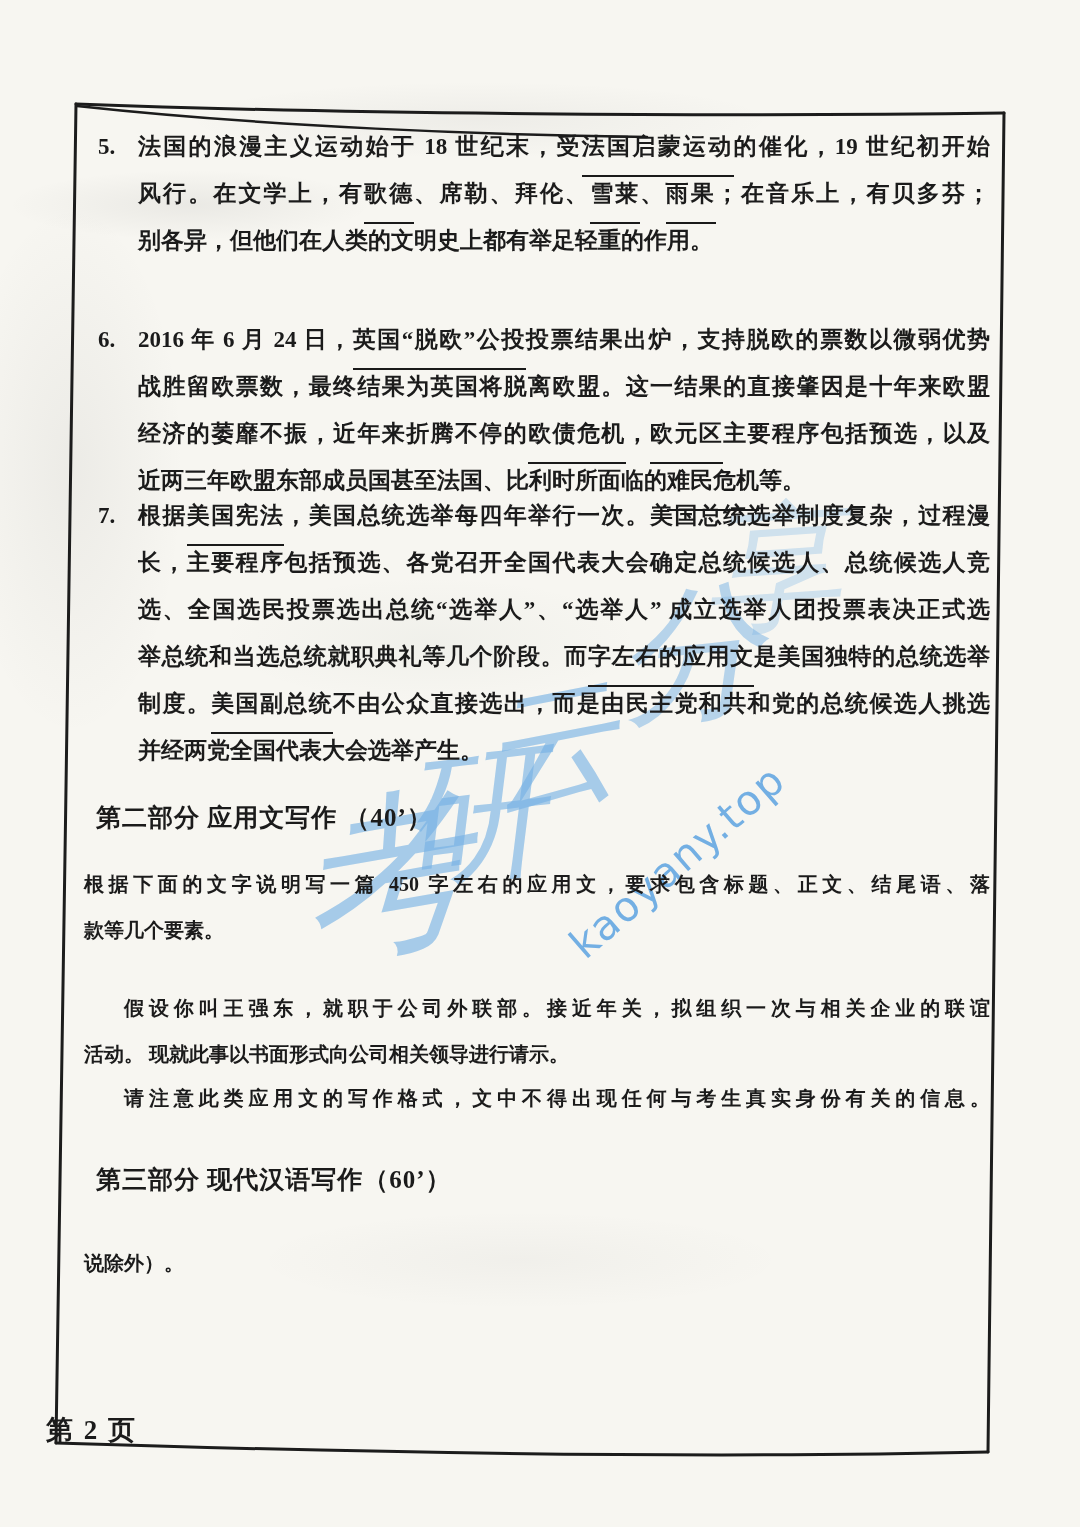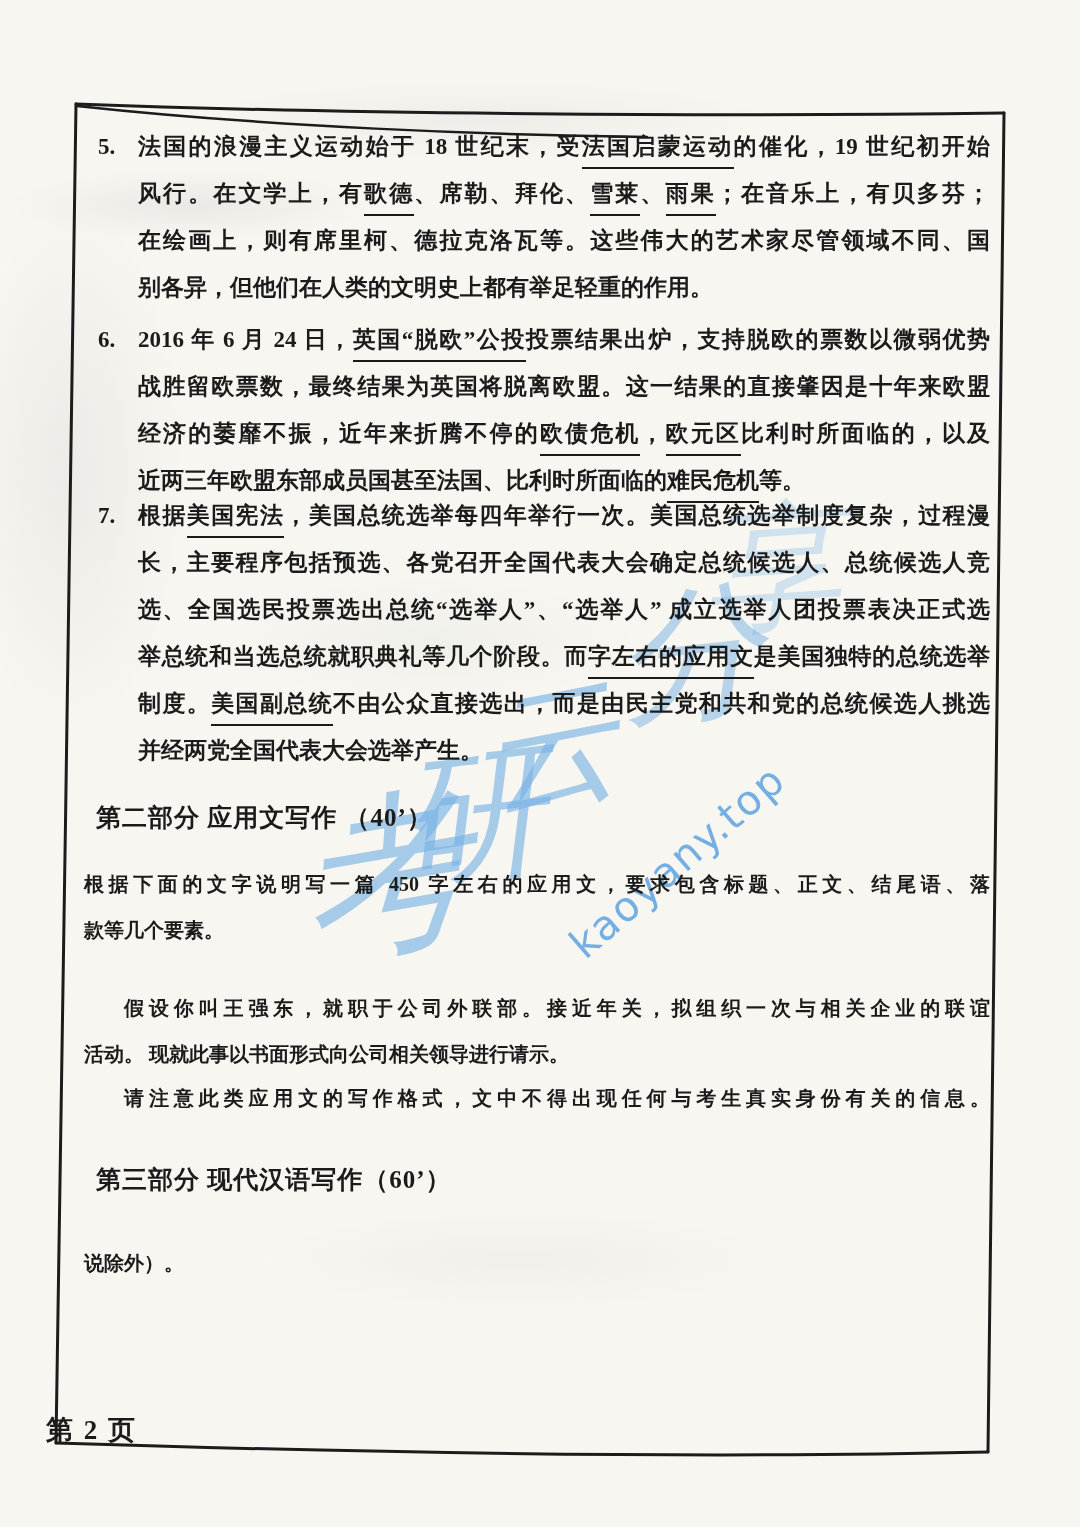--- a/index.html
+++ b/index.html
@@ -31,21 +31,21 @@
         transform:rotate(-41deg);transform-origin:0 50%;white-space:nowrap;}
 
   
   .content{position:absolute;inset:0;z-index:3;font-weight:700;}
   .item{position:absolute;left:98px;width:892px;display:flex;}
   .it5{top:123px;} .it6{top:316px;} .it7{top:492px;}
   .num{flex:0 0 40px;width:40px;font-size:23px;line-height:47px;}
   .itxt{flex:1;font-size:23px;line-height:47px;}
   .line{text-align:justify;text-align-last:justify;}
   .line.nf{text-align-last:left;}
-  .u{border-bottom:2.5px solid #1a1a1a;padding-bottom:8px;}
+  .u{border-bottom:2.5px solid #1a1a1a;padding-bottom:16px;}
 
   .sec-h{position:absolute;left:84px;font-size:25px;letter-spacing:1px;line-height:48px;margin-left:12px;}
   .sec-h2{top:794px;} .sec-h3{top:1156px;}
   .para{position:absolute;left:84px;width:906px;font-size:20px;line-height:46px;}
   .p-s2-1{top:861px;} .p-s2-2{top:985px;} .p-s2-3{top:1075px;} .p-s3-1{top:1240px;}
   .indent .line:first-child{text-indent:2em;}
 
   .footer{position:absolute;left:46px;top:1412px;z-index:3;font-size:27px;
           font-weight:700;letter-spacing:2px;}
 </style>
@@ -71,31 +71,30 @@
     <span class="wm-site">kaoyany.top</span>
   </div>
 
   <div class="content">
 
     <div class="item it5">
       <span class="num">5.</span>
       <div class="itxt">
           <div class="line"><span>法国的浪漫主义运动始于 18 世纪末，受</span><span class="u">法国启蒙运动</span><span>的催化，19 世纪初开始</span></div>
           <div class="line"><span>风行。在文学上，有</span><span class="u">歌德</span><span>、席勒、拜伦、</span><span class="u">雪莱</span><span>、</span><span class="u">雨果</span><span>；在音乐上，有贝多芬；</span></div>
-          <div class="line"><span>在绘画上，则有席里柯、德拉克洛瓦等。这些伟大的艺术家尽管领域不同、国</span></div>
           <div class="line nf"><span>别各异，但他们在人类的文明史上都有举足轻重的作用。</span></div>
         </div>
     </div>
 
     <div class="item it6">
       <span class="num">6.</span>
       <div class="itxt">
           <div class="line"><span>2016 年 6 月 24 日，</span><span class="u">英国“脱欧”公投</span><span>投票结果出炉，支持脱欧的票数以微弱优势</span></div>
           <div class="line"><span>战胜留欧票数，最终结果为英国将脱离欧盟。这一结果的直接肇因是十年来欧盟</span></div>
-          <div class="line"><span>经济的萎靡不振，近年来折腾不停的</span><span class="u">欧债危机</span><span>，</span><span class="u">欧元区</span><span>比利时所面临的，以及</span></div>
+          <div class="line"><span>经济的萎靡不振，近年来折腾不停的</span><span class="u">欧债危机</span><span>，</span><span class="u">欧元区</span><span>主要程序包括预选，以及</span></div>
           <div class="line nf"><span>近两三年欧盟东部成员国甚至法国、比利时所面临的</span><span class="u">难民危机</span><span>等。</span></div>
         </div>
     </div>
 
     <div class="item it7">
       <span class="num">7.</span>
       <div class="itxt">
           <div class="line"><span>根据</span><span class="u">美国宪法</span><span>，美国总统选举每四年举行一次。美国总统选举制度复杂，过程漫</span></div>
           <div class="line"><span>长，主要程序包括预选、各党召开全国代表大会确定总统候选人、总统候选人竞</span></div>
           <div class="line"><span>选、全国选民投票选出总统“选举人”、“选举人” 成立选举人团投票表决正式选</span></div>

